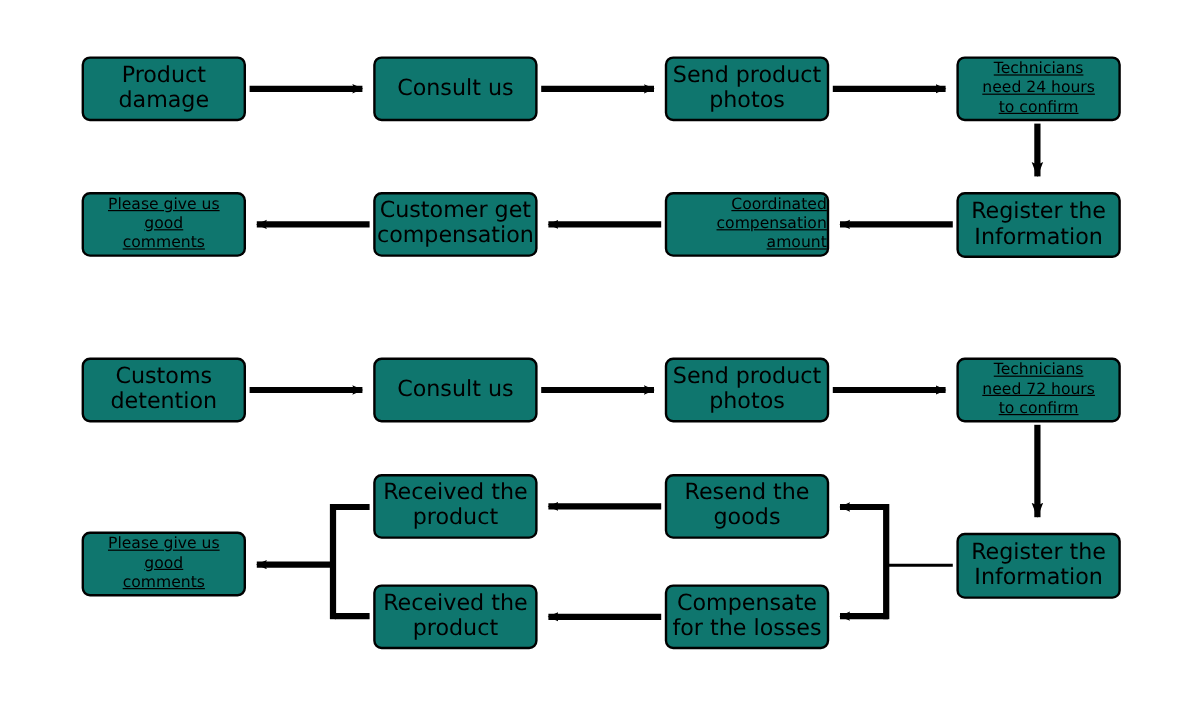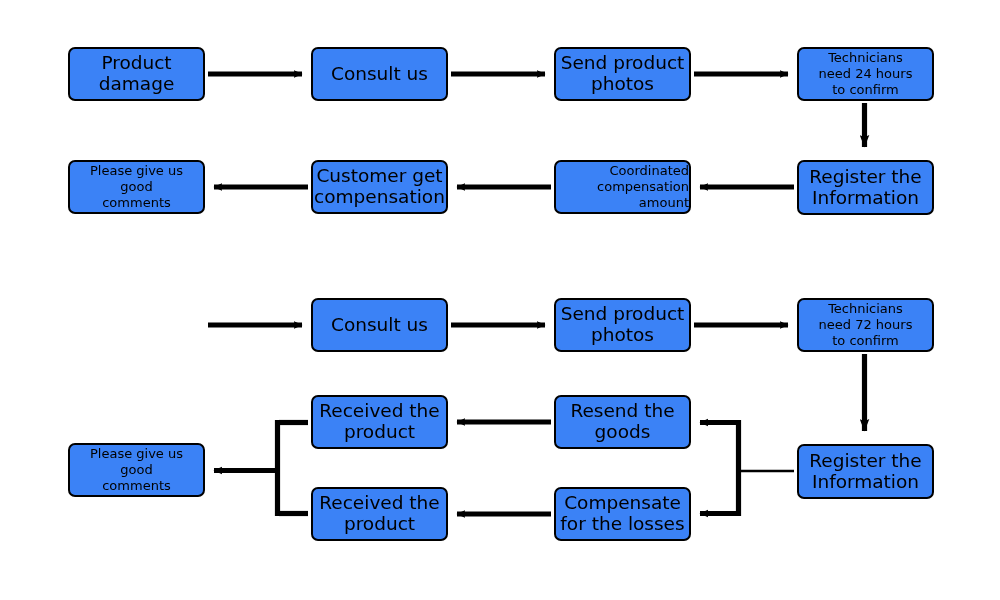--- a/index.html
+++ b/index.html
@@ -19,36 +19,36 @@
     left: 0;
     top: 0;
     width: 1000px;
     height: 600px;
   }
   .node {
     position: absolute;
     box-sizing: border-box;
     border: 2.2px solid #000000;
     border-radius: 7px;
-    background: #3b82f6;
+    background: #0f766e;
     display: flex;
     align-items: center;
     justify-content: center;
     text-align: center;
     color: #000000;
     line-height: 1.12;
     z-index: 5;
   }
   .node .txt {
     display: block;
     width: 100%;
     white-space: pre-line;
   }
   .fs-lg .txt { font-size: 18.5px; }
-  .fs-sm .txt { font-size: 13px; line-height: 1.25; }
+  .fs-sm .txt { font-size: 13px; line-height: 1.25; text-decoration: underline; }
   svg.edges {
     position: absolute;
     left: 0; top: 0;
     width: 1000px;
     height: 600px;
     z-index: 1;
     overflow: visible;
   }
 </style>
 </head>
@@ -164,20 +164,24 @@
     <span class="txt">Customer get
 compensation</span>
   </div>
 
   <div class="node fs-sm" style="left:68px; top:160px; width:137px; height:54px;">
     <span class="txt">Please give us
 good
 comments</span>
   </div>
 
+  <div class="node fs-lg" style="left:68px; top:298px; width:137px; height:54px;">
+    <span class="txt">Customs
+detention</span>
+  </div>
 
   <div class="node fs-lg" style="left:311px; top:298px; width:137px; height:54px;">
     <span class="txt">Consult us</span>
   </div>
 
   <div class="node fs-lg" style="left:554px; top:298px; width:137px; height:54px;">
     <span class="txt">Send product
 photos</span>
   </div>
 

